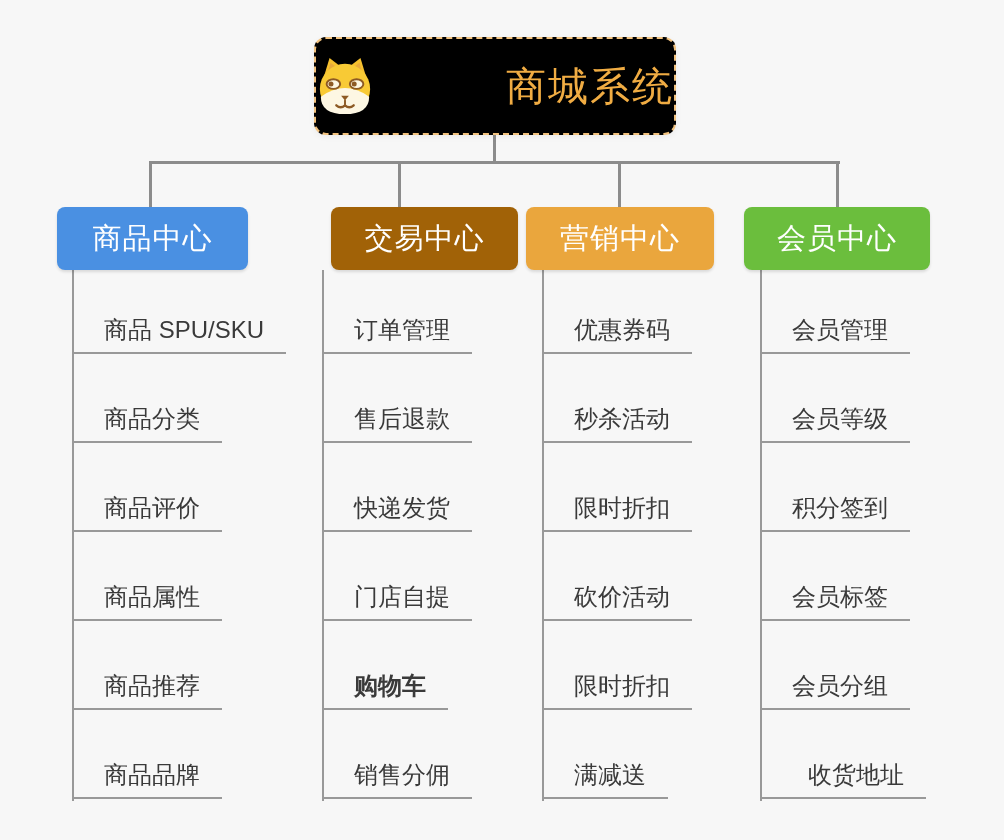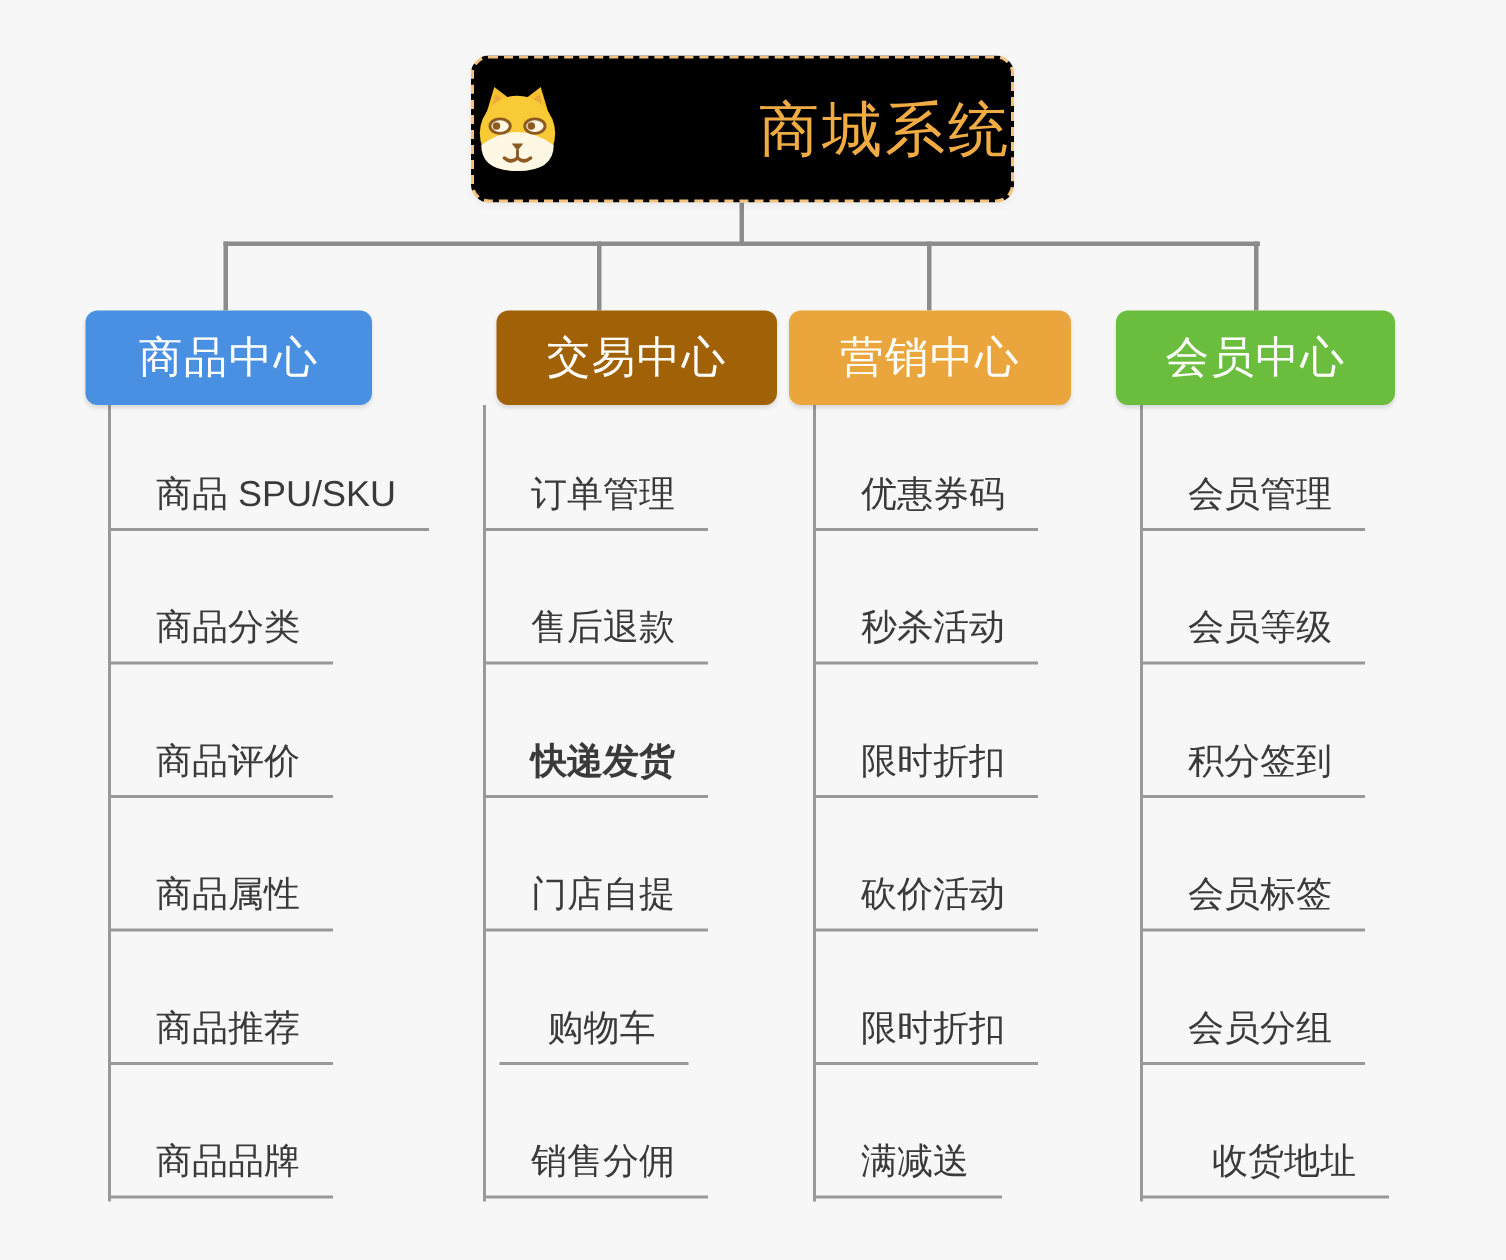--- a/index.html
+++ b/index.html
@@ -118,23 +118,23 @@
 
   <div class="leaf" style="left:72px;top:314px;">商品 SPU/SKU</div>
   <div class="leaf" style="left:72px;top:403px;font-family:Liberation Serif, serif;">商品分类</div>
   <div class="leaf" style="left:72px;top:492px;">商品评价</div>
   <div class="leaf" style="left:72px;top:581px;">商品属性</div>
   <div class="leaf" style="left:72px;top:670px;text-align:center;">商品推荐</div>
   <div class="leaf" style="left:72px;top:759px;">商品品牌</div>
 
   <div class="leaf" style="left:322px;top:314px;">订单管理</div>
   <div class="leaf" style="left:322px;top:403px;">售后退款</div>
-  <div class="leaf" style="left:322px;top:492px;font-weight:bold;">快递发货</div>
+  <div class="leaf" style="left:322px;top:492px;">快递发货</div>
   <div class="leaf" style="left:322px;top:581px;">门店自提</div>
-  <div class="leaf" style="left:333px;top:670px;">购物车</div>
+  <div class="leaf" style="left:322px;top:670px;font-weight:bold;">购物车</div>
   <div class="leaf" style="left:322px;top:759px;">销售分佣</div>
 
   <div class="leaf" style="left:542px;top:314px;">优惠券码</div>
   <div class="leaf" style="left:542px;top:403px;">秒杀活动</div>
   <div class="leaf" style="left:542px;top:492px;">限时折扣</div>
   <div class="leaf" style="left:542px;top:581px;">砍价活动</div>
   <div class="leaf" style="left:542px;top:670px;">限时折扣</div>
   <div class="leaf" style="left:542px;top:759px;">满减送</div>
 
   <div class="leaf" style="left:760px;top:314px;">会员管理</div>

